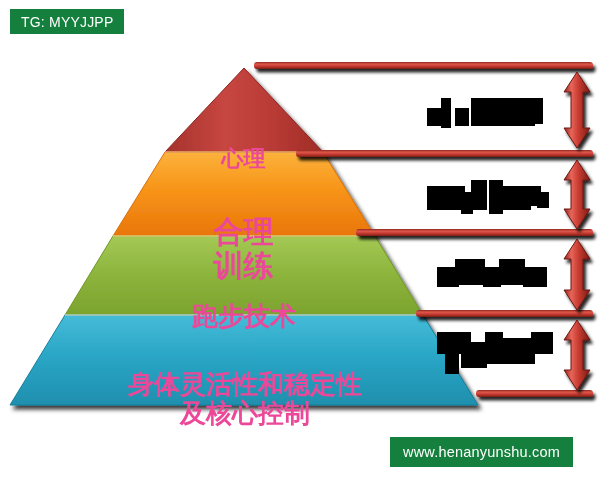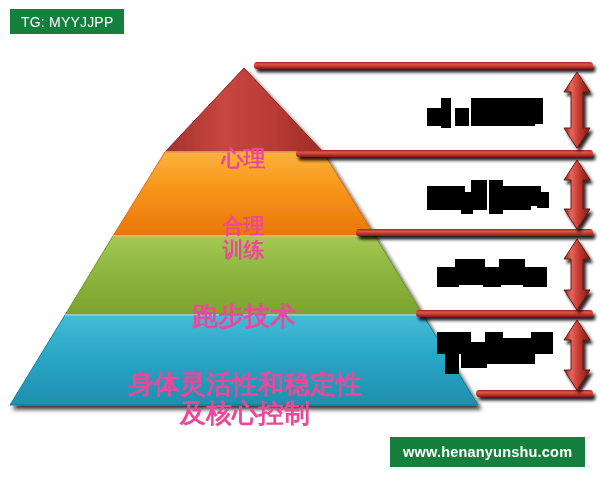--- a/index.html
+++ b/index.html
@@ -37,21 +37,20 @@
     top: 9px;
     height: 25px;
     padding: 0 11px;
   }
   #wm-bottom {
     left: 390px;
     top: 437px;
     height: 30px;
     padding: 0 13px;
     font-size: 14.5px;
-    font-weight: bold;
   }
 
   
   #pyramid {
     position: absolute;
     left: 0;
     top: 50px;
     width: 500px;
     height: 365px;
   }
@@ -65,21 +64,21 @@
     position: absolute;
     text-align: center;
     color: #ec4899;
     font-weight: 700;
     line-height: 1.12;
     white-space: pre-line;
     pointer-events: none;
     font-family: "DejaVu Sans", "Liberation Sans", sans-serif;
   }
   #label-t1 { left: 176px; top: 97px;  width: 135px; font-size: 22px; }
-  #label-t2 { left: 166px; top: 165px; width: 155px; font-size: 21px; }
+  #label-t2 { left: 166px; top: 165px; width: 155px; font-size: 30px; }
   #label-t3 { left: 133px; top: 252px; width: 222px; font-size: 26px; }
   #label-t4 { left: 70px;  top: 320px; width: 350px; font-size: 26px; }
 
   
   #brackets {
     position: absolute;
     left: 0;
     top: 0;
     width: 600px;
     height: 480px;

